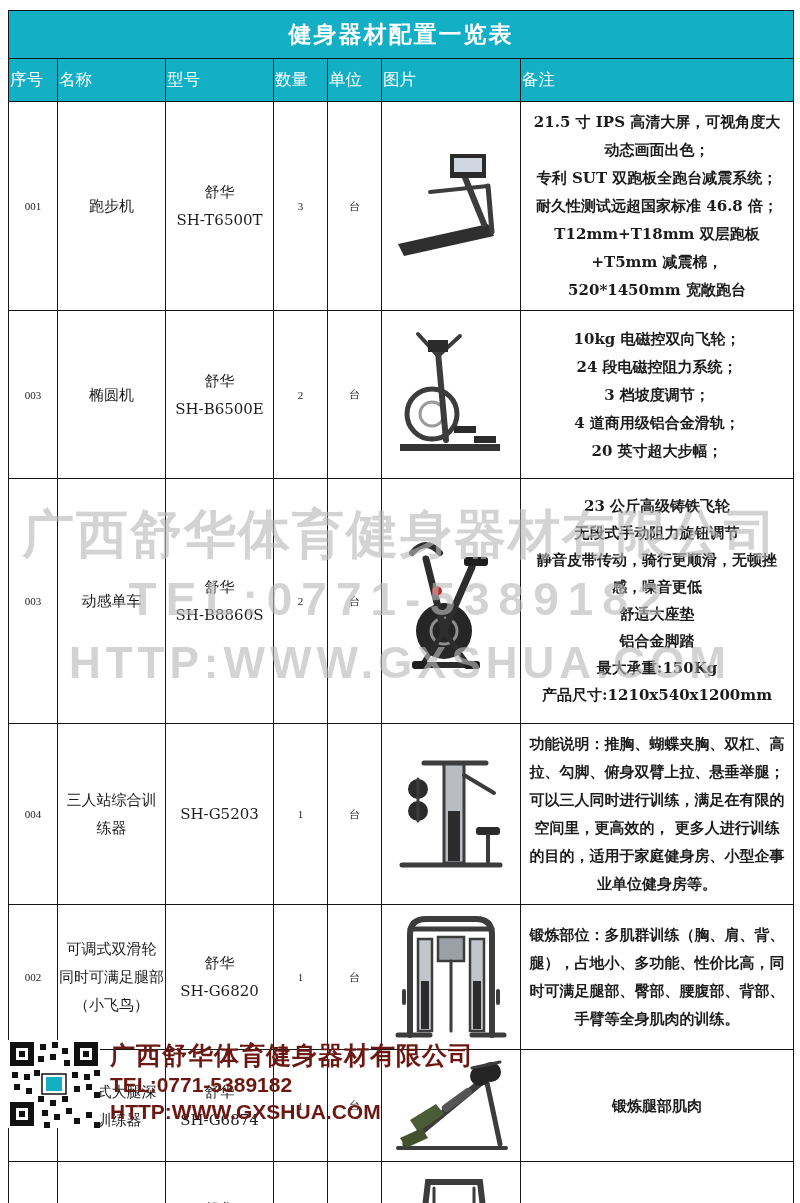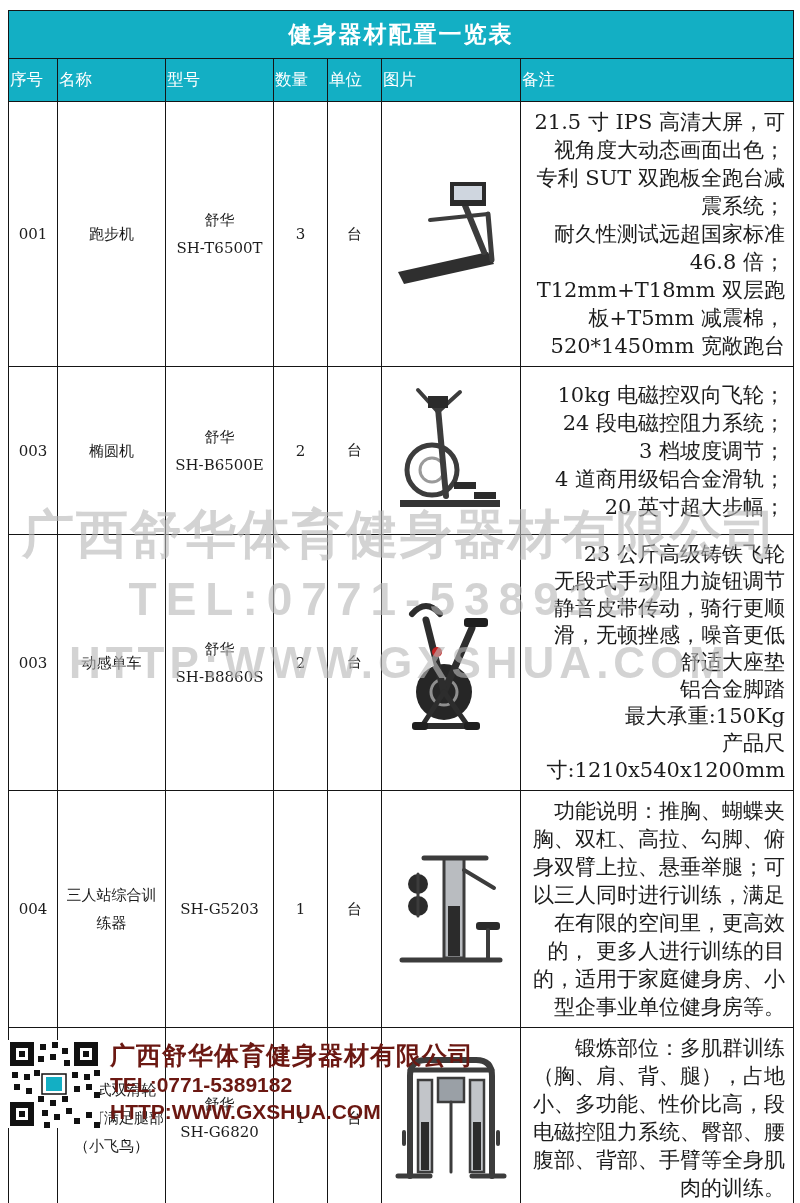--- a/index.html
+++ b/index.html
@@ -4,24 +4,24 @@
 <style>
   html,body{margin:0;padding:0;background:#ffffff;}
   .page{position:relative;width:800px;height:1203px;background:#ffffff;overflow:hidden;
         font-family:"DejaVu Serif","Liberation Serif",serif;color:#1c1c1c;padding-left:28px;}
   table.sheet{position:absolute;left:8px;top:10px;width:785px;border-collapse:collapse;table-layout:fixed;}
   table.sheet td,table.sheet th{border:1.6px solid #151515;overflow:hidden;}
   tr.title-row td{height:45px;background:#13afc4;color:#ffffff;text-align:center;
         font-family:"Liberation Sans","DejaVu Sans",sans-serif;font-weight:bold;font-size:23px;letter-spacing:2px;}
   tr.head-row th{height:40px;background:#13afc4;color:#ffffff;text-align:left;
         font-family:"Liberation Sans","DejaVu Sans",sans-serif;font-weight:normal;font-size:16.5px;}
-  td.c-center{text-align:center;vertical-align:middle;font-size:15px;}
+  td.c-center{text-align:center;vertical-align:middle;font-size:11px;font-family:Liberation Serif, serif;}
   td.c-name,td.c-model{text-align:center;vertical-align:middle;font-size:15px;line-height:28px;white-space:pre-line;}
-  td.c-remarks{text-align:right;vertical-align:middle;font-size:21px;line-height:28px;
-        padding:6px 8px;white-space:pre-line;}
+  td.c-remarks{text-align:center;vertical-align:middle;font-size:15px;line-height:28px;
+        padding:6px 8px;white-space:pre-line;font-weight:bold;}
   td.c-img{text-align:center;vertical-align:middle;padding:2px;}
   tr.r1{height:165px;} tr.r2{height:168px;} tr.r3{height:245px;} tr.r4{height:145px;}
   tr.r5{height:145px;} tr.r6{height:112px;} tr.r7{height:122px;}
   td.c-img svg{display:block;margin:0 auto;}
   .wm{position:absolute;left:0;width:800px;text-align:center;color:#b9b9b9;opacity:0.62;
       font-family:"Liberation Sans","DejaVu Sans",sans-serif;font-weight:bold;white-space:nowrap;
       pointer-events:none;z-index:5;}
   .wm-1{top:500px;font-size:52px;letter-spacing:2px;}
   .wm-2{top:572px;font-size:46px;letter-spacing:9px;}
   .wm-3{top:638px;font-size:44px;letter-spacing:5px;}
@@ -194,21 +194,21 @@
               <rect x="82" y="32" width="14" height="92" fill="#c2c5c9" stroke="#3c3c3c" stroke-width="2.5"></rect>
               <rect x="33" y="74" width="8" height="48" fill="#2b2b2b" stroke="none"></rect>
               <rect x="85" y="74" width="8" height="48" fill="#2b2b2b" stroke="none"></rect>
               <rect x="50" y="30" width="26" height="24" fill="#9aa0a6" stroke="#3c3c3c" stroke-width="2.5"></rect>
               <path d="M63 54 L63 124" stroke-width="3"></path>
               <path d="M16 84 L16 96 M110 84 L110 96" stroke-width="4"></path>
               <path d="M10 128 L42 128 M84 128 L116 128" stroke-width="5"></path>
             </g>
           </svg>
         </td>
-        <td class="c-remarks">锻炼部位：多肌群训练（胸、肩、背、腿），占地小、多功能、性价比高，段电磁控阻力系统、臀部、腰腹部、背部、手臂等全身肌肉的训练。</td>
+        <td class="c-remarks">锻炼部位：多肌群训练（胸、肩、背、腿），占地小、多功能、性价比高，同时可满足腿部、臀部、腰腹部、背部、手臂等全身肌肉的训练。</td>
       </tr>
 
       <tr class="r6">
         <td class="c-center">006</td>
         <td class="c-name">挂片式大腿深
 蹲训练器</td>
         <td class="c-model">舒华
 SH-G6874</td>
         <td class="c-center">1</td>
         <td class="c-center">台</td>

